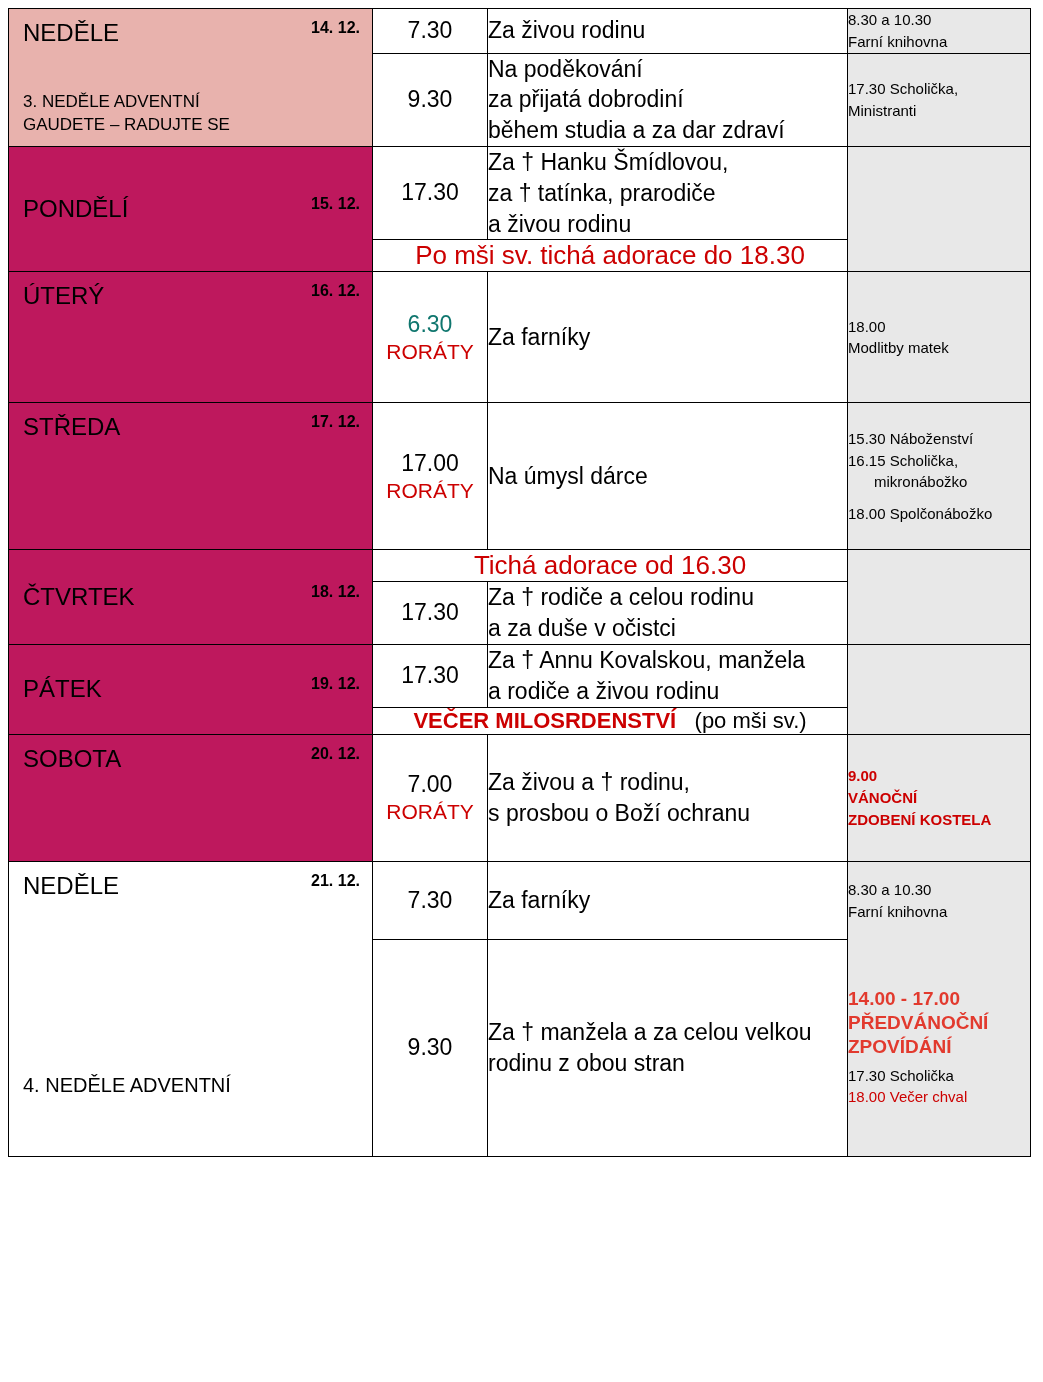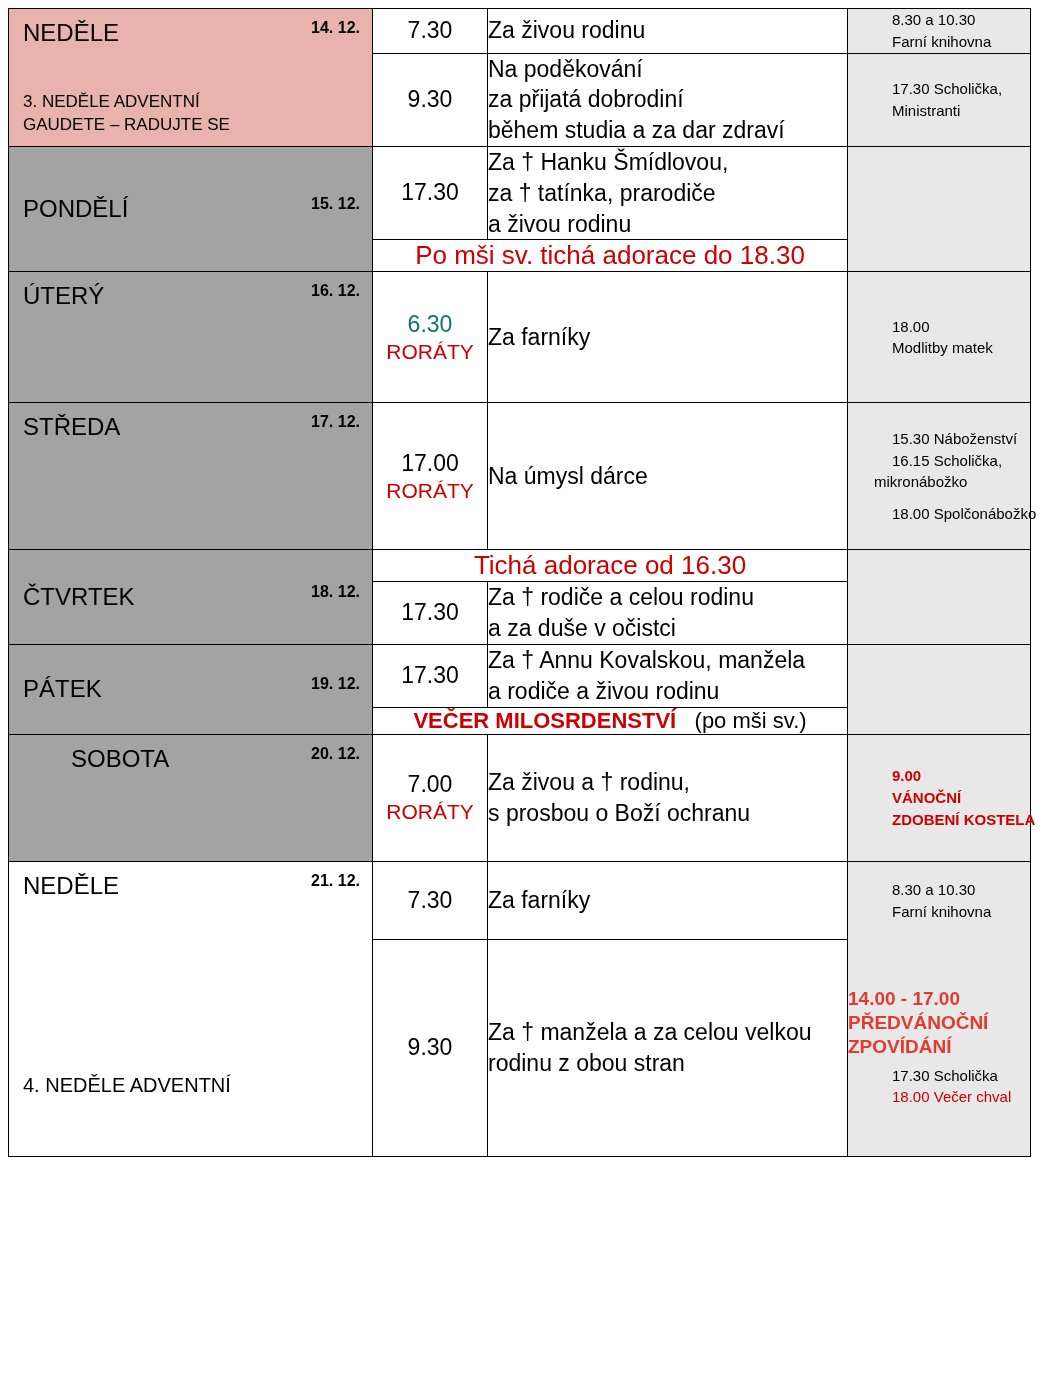--- a/index.html
+++ b/index.html
@@ -50,21 +50,21 @@
   }
   .day-name { font-size: 24px; }
   .day-date { font-size: 16px; font-weight: bold; }
   .day-sub {
     margin-top: 42px;
     font-size: 17px;
     line-height: 1.35;
   }
 
   .bg-pink   { background: #e8b2ad; }
-  .bg-purple { background: #a3a3a3; }
+  .bg-purple { background: #be185d; }
   .bg-white  { background: #ffffff; }
   .bg-grey   { background: #e8e8e8; }
 
   .time-cell {
     text-align: center;
     font-size: 23px;
     line-height: 1.2;
     padding: 10px 4px;
   }
   .time-cell .rorate {
@@ -80,21 +80,21 @@
     line-height: 1.34;
   }
   .int-cell .line { display: block; white-space: nowrap; }
 
   .note-cell {
     padding: 10px 8px 10px 10px;
     font-size: 15px;
     line-height: 1.45;
     vertical-align: middle;
   }
-  .note-cell .nline { display: block; white-space: nowrap; padding-left: 44px; }
+  .note-cell .nline { display: block; white-space: nowrap; }
   .note-cell .b { font-weight: normal; }
   .note-cell .red { color: #cc0000; }
   .note-cell .red-b { color: #cc0000; font-weight: bold; }
   .note-cell .bigred {
     color: #e23a2e;
     font-size: 19px;
     font-weight: bold;
     line-height: 1.25;
     display: block;
     white-space: nowrap;
@@ -267,21 +267,21 @@
       </tr>
       <tr>
         <td class="banner-mixed" colspan="2">
           <span class="red-b">VEČER MILOSRDENSTVÍ</span>
           <span class="blk">&nbsp; </span><span class="blk">(po mši sv.)</span>
         </td>
       </tr>
 
       <tr>
         <td class="bg-purple">
-          <div class="day-cell" style="min-height:108px;margin-left:48px;">
+          <div class="day-cell" style="min-height:108px;">
             <div class="day-top">
               <span class="day-name">SOBOTA</span>
               <span class="day-date">20. 12.</span>
             </div>
           </div>
         </td>
         <td class="time-cell">
           <span>7.00</span>
           <span class="rorate">RORÁTY</span>
         </td>

